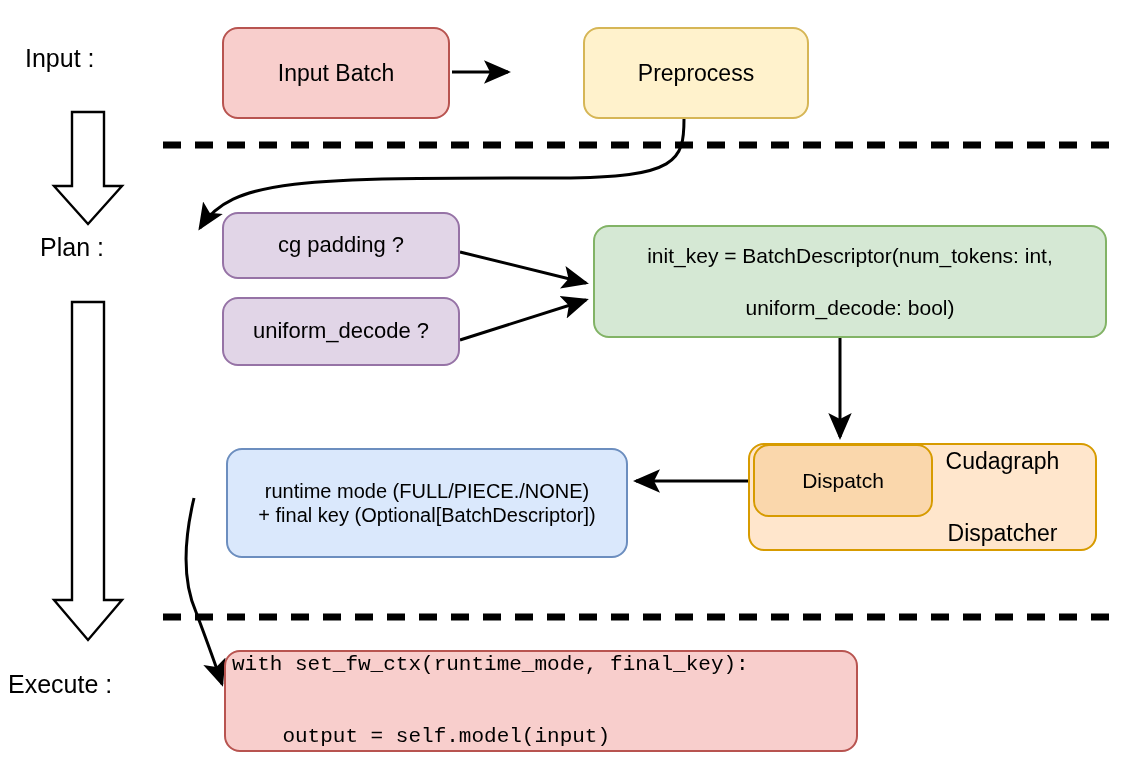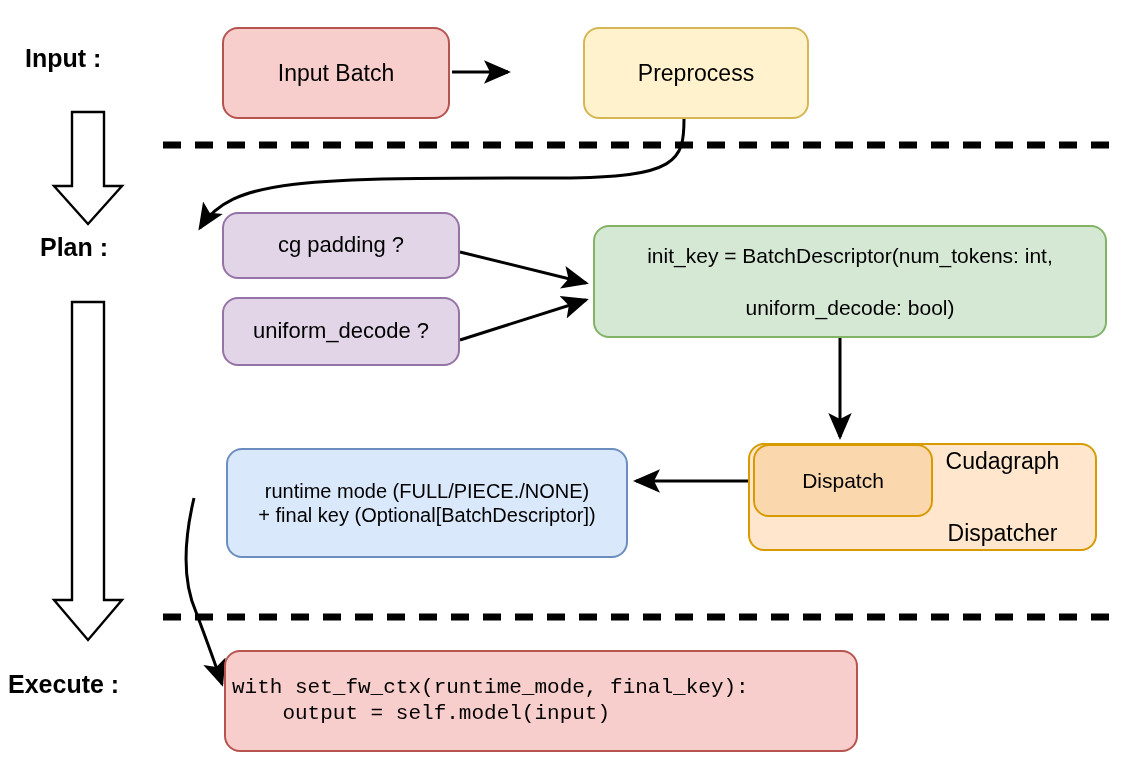--- a/index.html
+++ b/index.html
@@ -14,21 +14,21 @@
   #canvas {
     position: relative;
     width: 1142px;
     height: 770px;
     background: #ffffff;
     overflow: hidden;
   }
   .stage-label {
     position: absolute;
     font-family: "Liberation Sans", sans-serif;
-    font-weight: bold;
+    font-weight: normal;
     font-size: 25px;
     color: #000000;
     white-space: nowrap;
     letter-spacing: 0px;
   }
   .node {
     position: absolute;
     box-sizing: border-box;
     border-radius: 16px;
     display: flex;
@@ -145,18 +145,18 @@
   </div>
 
   <div class="node" style="left:753px; top:444px; width:180px; height:73px;
               background:#fad7ac; border:2px solid #d79b00; font-size:21px;">
     <span class="node-text">Dispatch</span>
   </div>
 
   <div class="node code" style="left:224px; top:650px; width:634px; height:102px;
               background:#f8cecc; border:2px solid #b85450; font-size:21px;
               flex-direction:column; align-items:flex-start;
-              justify-content:center; padding-left:6px; box-sizing:border-box;">
+              justify-content:space-between; padding-left:6px; box-sizing:border-box;">
     <span class="node-text">with set_fw_ctx(runtime_mode, final_key):</span>
     <span class="node-text">    output = self.model(input)</span>
   </div>
 
 </div>
 
 </body></html>

